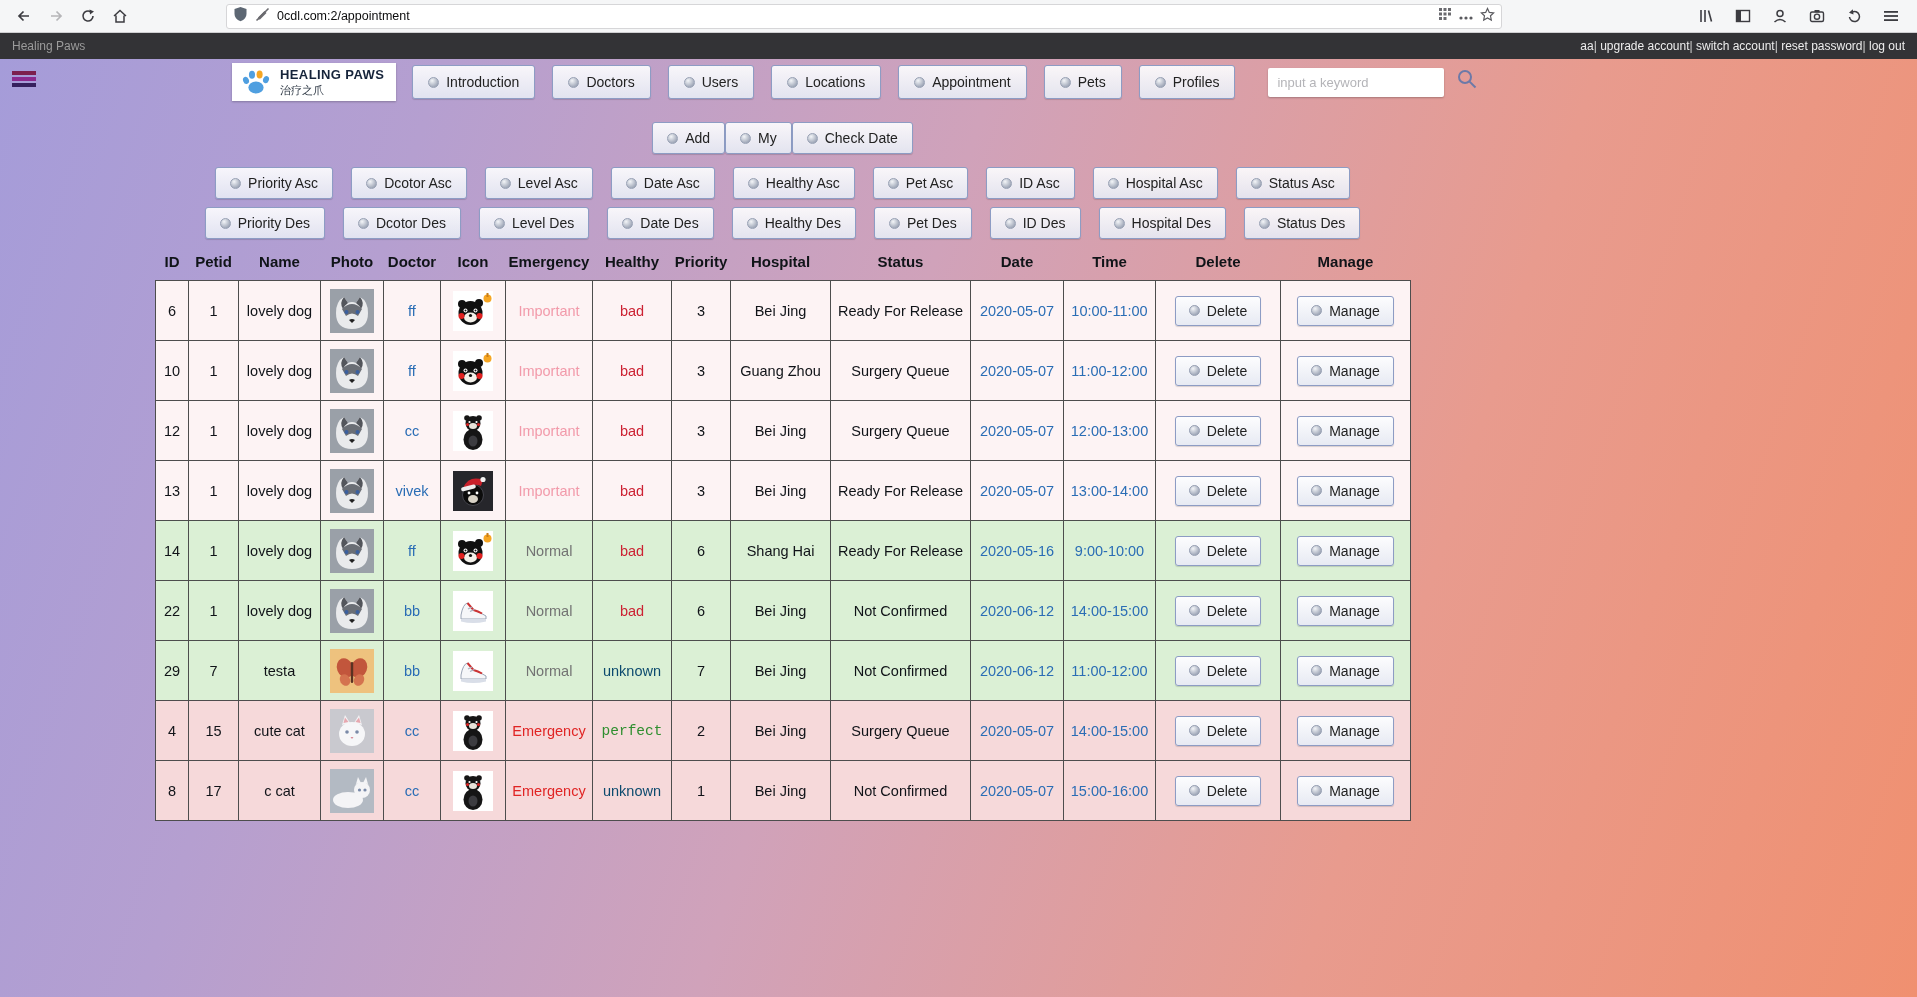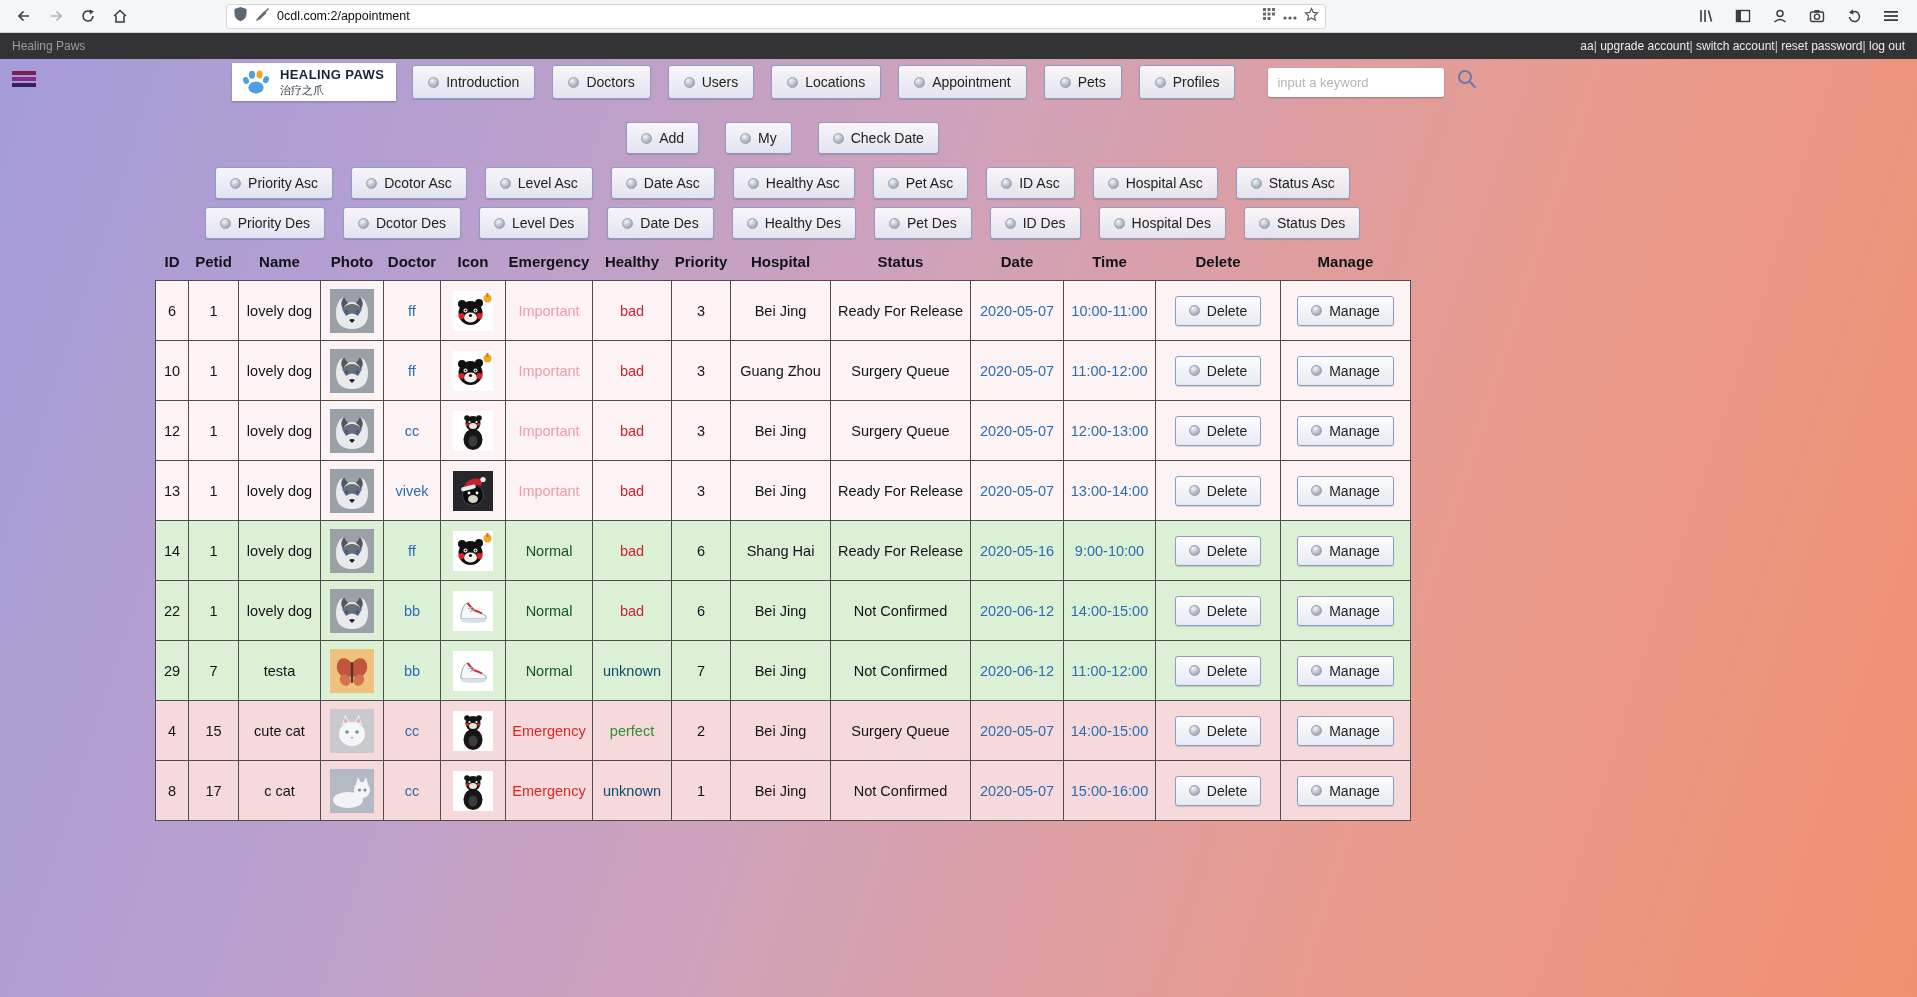--- a/index.html
+++ b/index.html
@@ -2,21 +2,21 @@
 <html><head>
 <meta charset="utf-8">
 <style>
   html,body{margin:0;padding:0;width:1917px;height:997px;overflow:hidden;
     font-family:"Liberation Sans",sans-serif;background:#fff;}
   
   .chrome{height:33px;background:#f5f6f7;border-bottom:1px solid #cfcfd1;
     display:flex;align-items:center;padding:0 10px;box-sizing:border-box;gap:4px;}
   .nav-ic{width:28px;height:26px;display:flex;align-items:center;justify-content:center;border-radius:3px;}
   .nav-ic svg{display:block}
-  .urlbar{margin-left:88px;width:1100px;height:25px;background:#fff;border:1px solid #d6d6d8;
+  .urlbar{margin-left:88px;width:1276px;height:25px;background:#fff;border:1px solid #d6d6d8;
     border-radius:3px;display:flex;align-items:center;padding:0 6px;gap:7px;box-sizing:border-box;}
   .urlbar .url{flex:1;font-size:12.5px;color:#0c0c0d;}
   .chrome-spacer{flex:1}
   .chrome-right{display:flex;align-items:center;gap:9px;padding-right:2px;}
   
   .topbar{height:26px;background:#333336;display:flex;align-items:center;
     padding:0 12px;box-sizing:border-box;font-size:12px;position:relative;color:#e9e9e9;}
   .topbar .site{color:#9b9b9b;}
   .topbar .center{position:absolute;left:0;right:0;text-align:center;}
   .topbar .center .grp{color:#fff;}
@@ -46,39 +46,39 @@
     box-shadow:0 1px 1px rgba(0,0,0,.15);white-space:nowrap;}
   .bullet{width:11px;height:11px;border-radius:50%;flex:0 0 auto;
     background:radial-gradient(circle at 35% 30%,#f3f5f8,#aab1c0 65%,#8b93a6);
     border:1px solid #98a1b4;box-sizing:border-box;}
   .search-wrap{display:flex;align-items:flex-start;gap:12px;margin-left:17px;}
   .search-input{width:158px;height:29px;border:none;border-radius:2px;padding:0 9px;
     font-size:13px;color:#222;box-shadow:0 1px 2px rgba(0,0,0,.25);outline:none;
     font-family:"Liberation Sans",sans-serif;}
   .search-input::placeholder{color:#b4b4b8;}
   .actions-row,.sort-row{width:1255px;margin-left:155px;display:flex;justify-content:center;align-items:center;}
-  .actions-row{margin-top:21px;gap:26px;}
+  .actions-row{margin-top:21px;}
   .sort-row{gap:18px;margin-top:13px;}
   .sort-row.second{margin-top:8px;}
   .sort-row .ui-btn,.actions-row .ui-btn{padding:7px 14px;}
   
   table.appt{margin:14px 0 0 155px;width:1255px;border-collapse:collapse;table-layout:fixed;
     font-size:14.5px;color:#101318;}
   table.appt thead th{font-weight:bold;font-size:15px;color:#101418;padding:0 0 10px 0;text-align:center;}
   table.appt tbody td{border:1px solid #4d4d4d;text-align:center;vertical-align:middle;
     height:55px;padding:2px 3px;overflow:hidden;}
   tr.row-important{background:#fdf3f4;}
   tr.row-normal{background:#dbf0d5;padding-left:38px;}
   tr.row-emergency{background:#f6d9da;}
   .c-important{color:#f29aaa;}
-  .c-normal{color:#14532d;}
+  .c-normal{color:#737373;}
   .c-emergency{color:#e02424;}
   .c-bad{color:#cc2233;}
   .c-unknown{color:#0c4a6e;}
-  .c-perfect{color:#2f8f2f;}
+  .c-perfect{color:#2f8f2f;font-family:Liberation Mono, monospace;}
   .blue{color:#2a6db5;}
   td .photo{width:44px;height:44px;display:inline-block;vertical-align:middle;}
   td .picon{width:40px;height:40px;display:inline-block;vertical-align:middle;}
   td .ui-btn{padding:6px 13px;background:linear-gradient(180deg,#fdfdfe,#e7eaf3);}
   .hidden-defs{position:absolute;width:0;height:0;overflow:hidden;}
 </style>
 </head>
 <body>
 
 <svg class="hidden-defs" aria-hidden="true">

